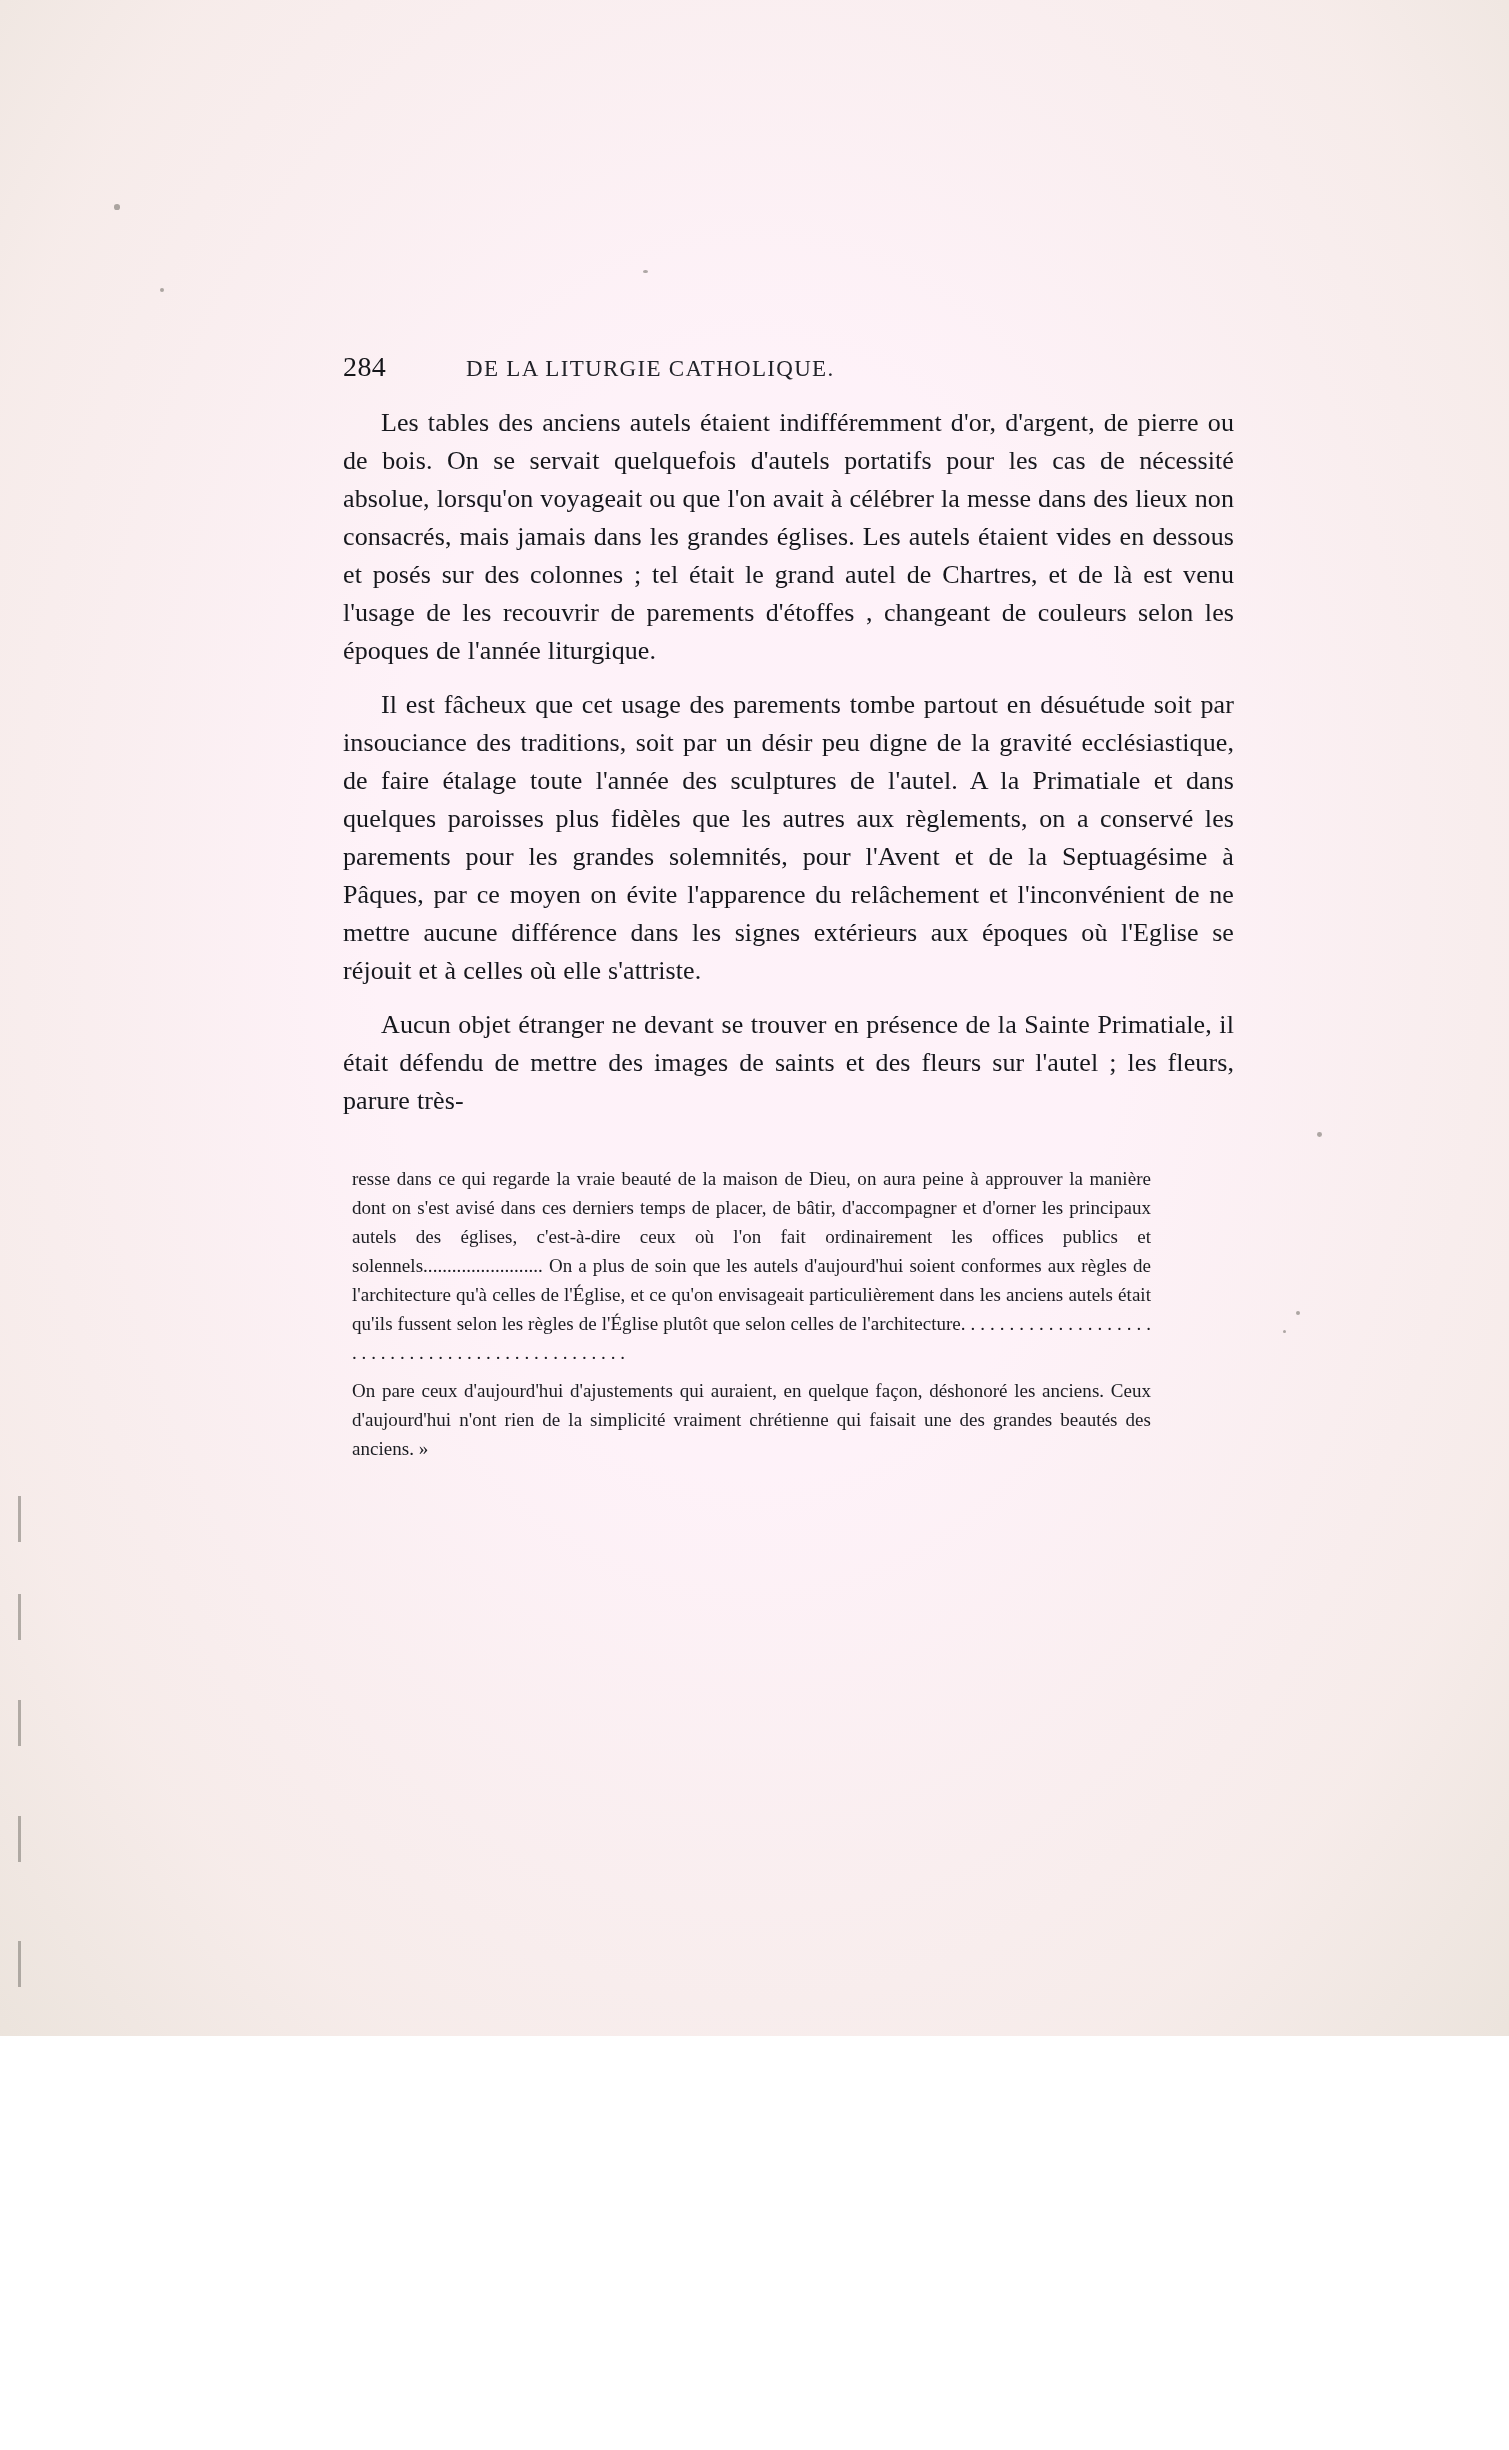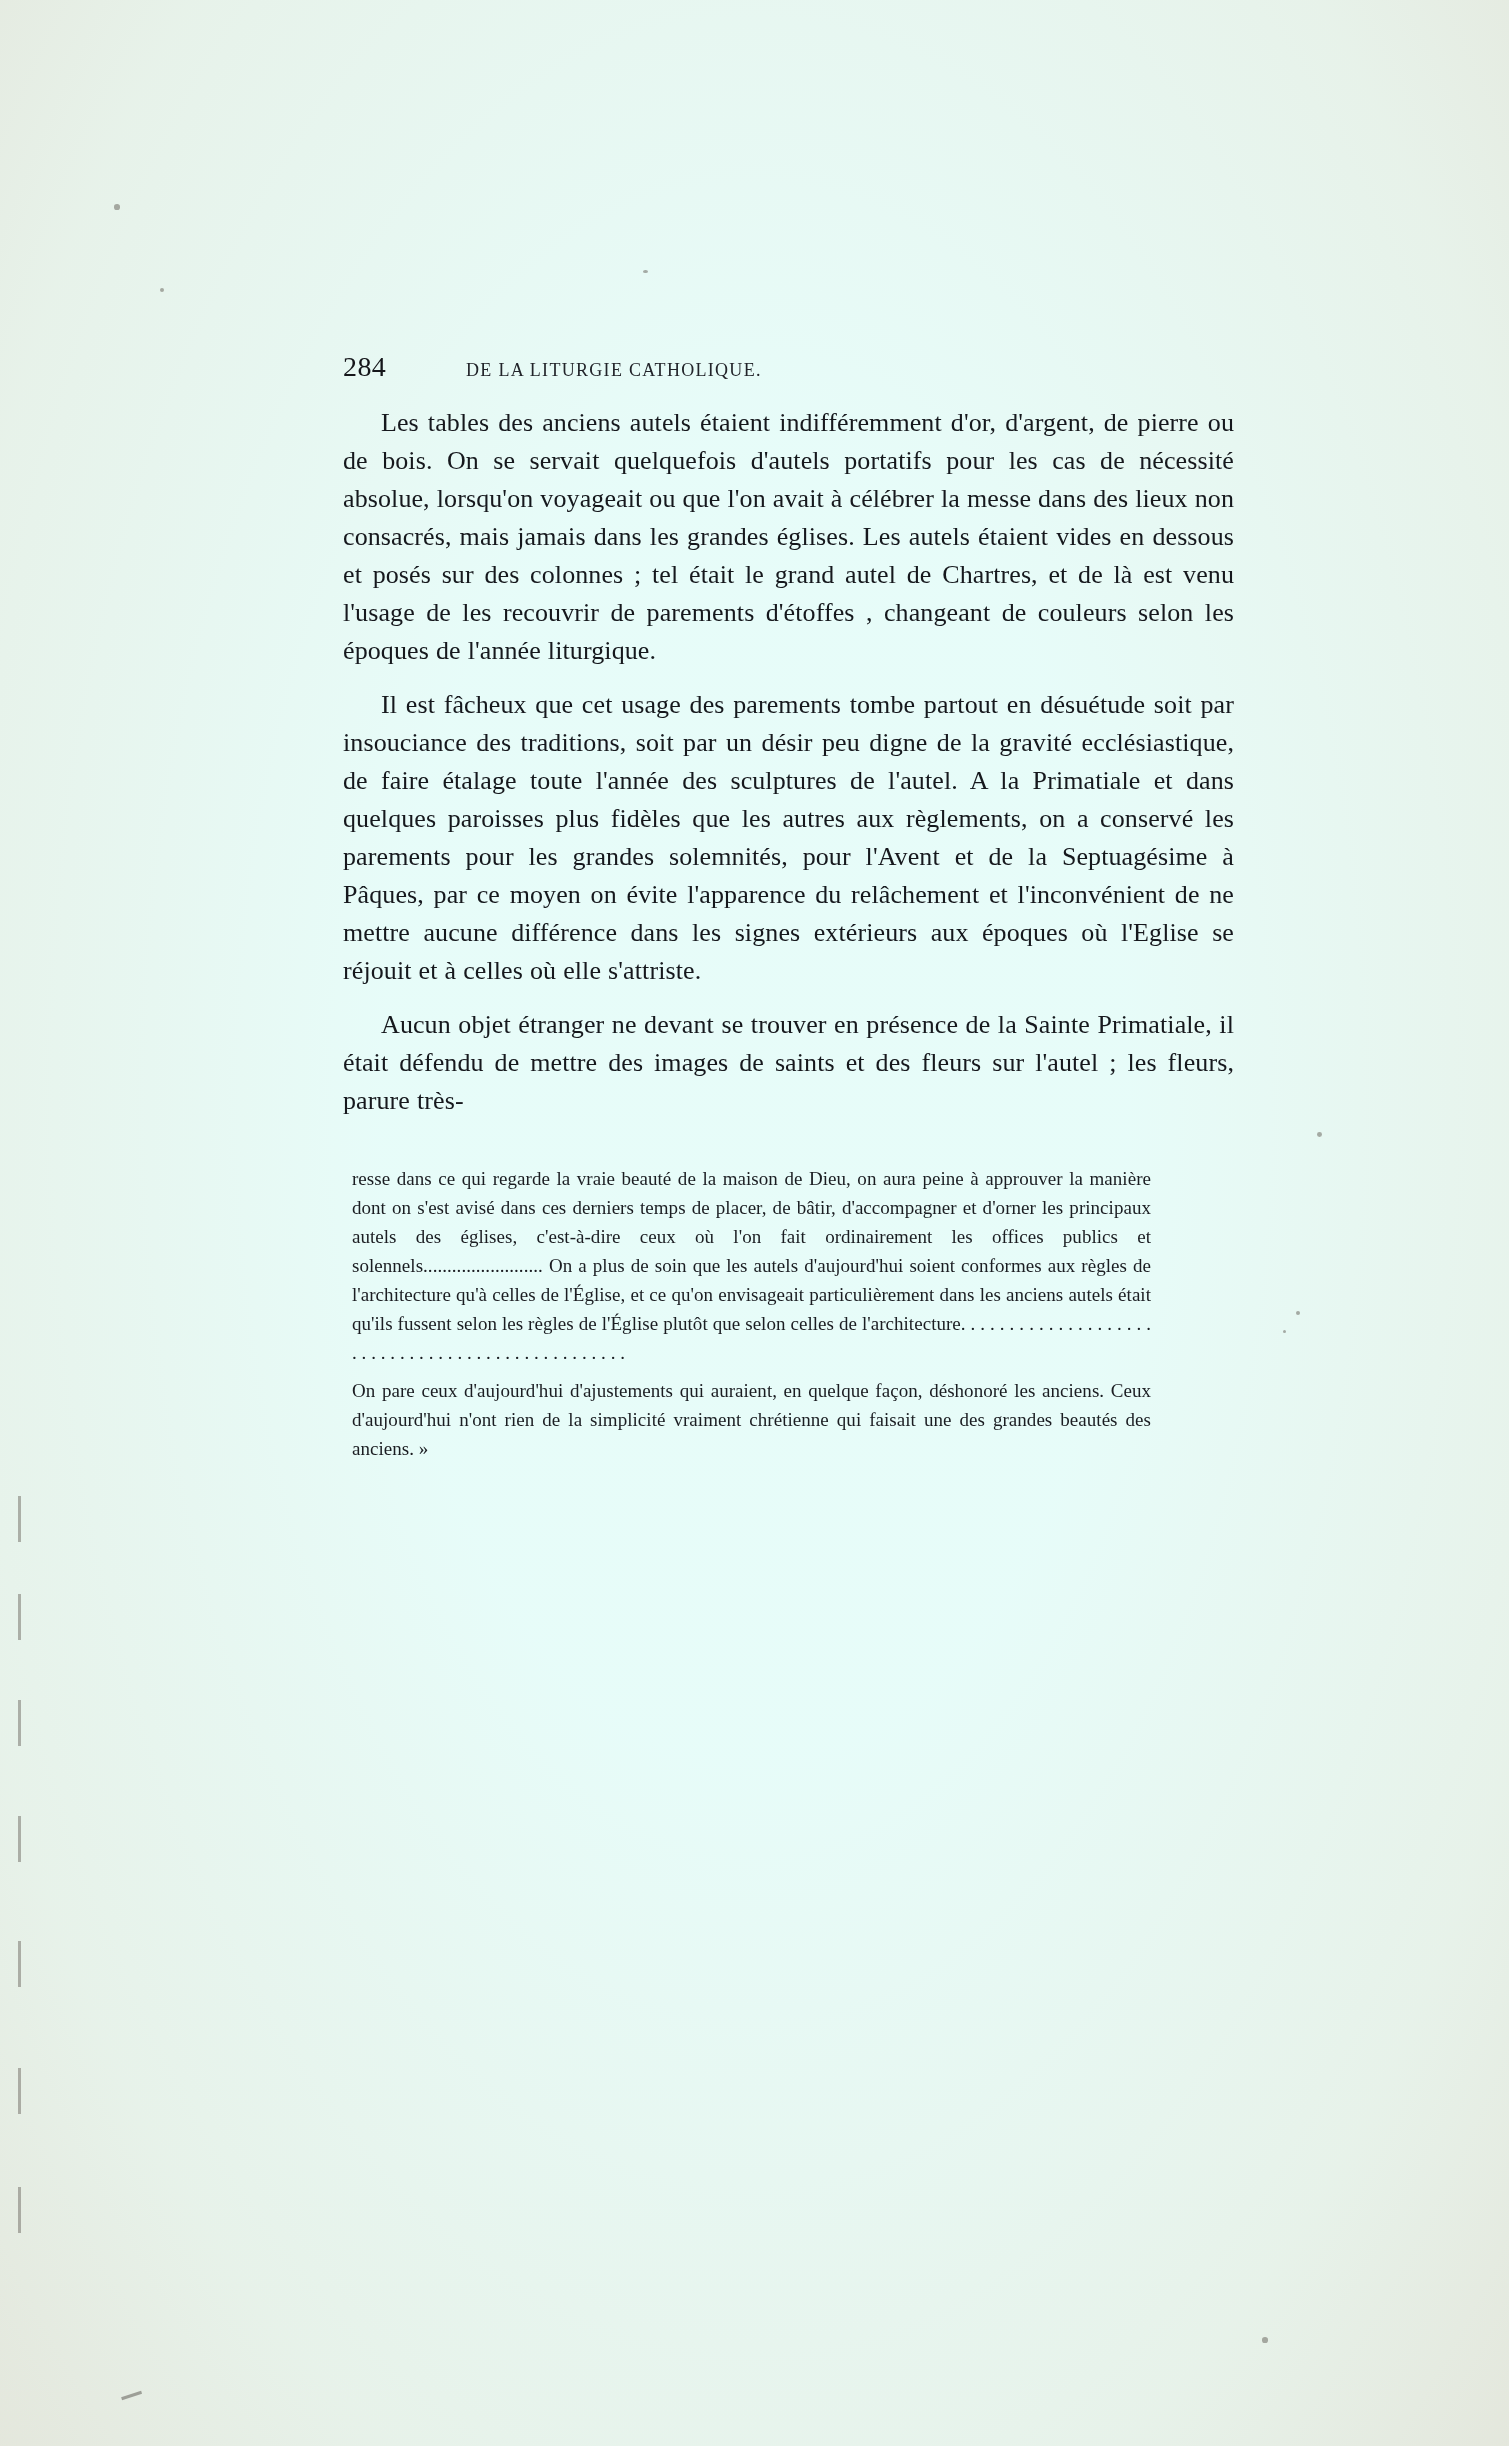--- a/index.html
+++ b/index.html
@@ -11,22 +11,22 @@
     width: 1509px;
     height: 2450px;
     position: relative;
     font-family: "Liberation Serif", serif;
     color: #1a1a1a;
   }
   .page {
     position: absolute;
     left: 0; top: 0;
     width: 1509px;
-    height: 2446px;
-    background: #5eead4;
+    height: 2036px;
+    background: #f9a8d4;
     overflow: hidden;
   }
   
   .paper-tint {
     position: absolute;
     inset: 0;
     background:
       radial-gradient(ellipse at 50% 45%, rgba(255,255,255,0.85) 35%, rgba(246,243,236,0.9) 78%, rgba(235,231,221,0.95) 100%);
     pointer-events: none;
   }
@@ -42,21 +42,21 @@
     align-items: baseline;
     margin-bottom: 21px;
   }
   .folio {
     font-size: 28px;
     letter-spacing: 0.4px;
     color: #15161a;
     width: 123px;
   }
   .runtitle {
-    font-size: 18px;
+    font-size: 23px;
     letter-spacing: 1.3px;
     color: #22242a;
     font-variant: small-caps;
     text-transform: uppercase;
   }
   
   .body-block p {
     margin: 0;
     font-size: 26px;
     line-height: 38px;

